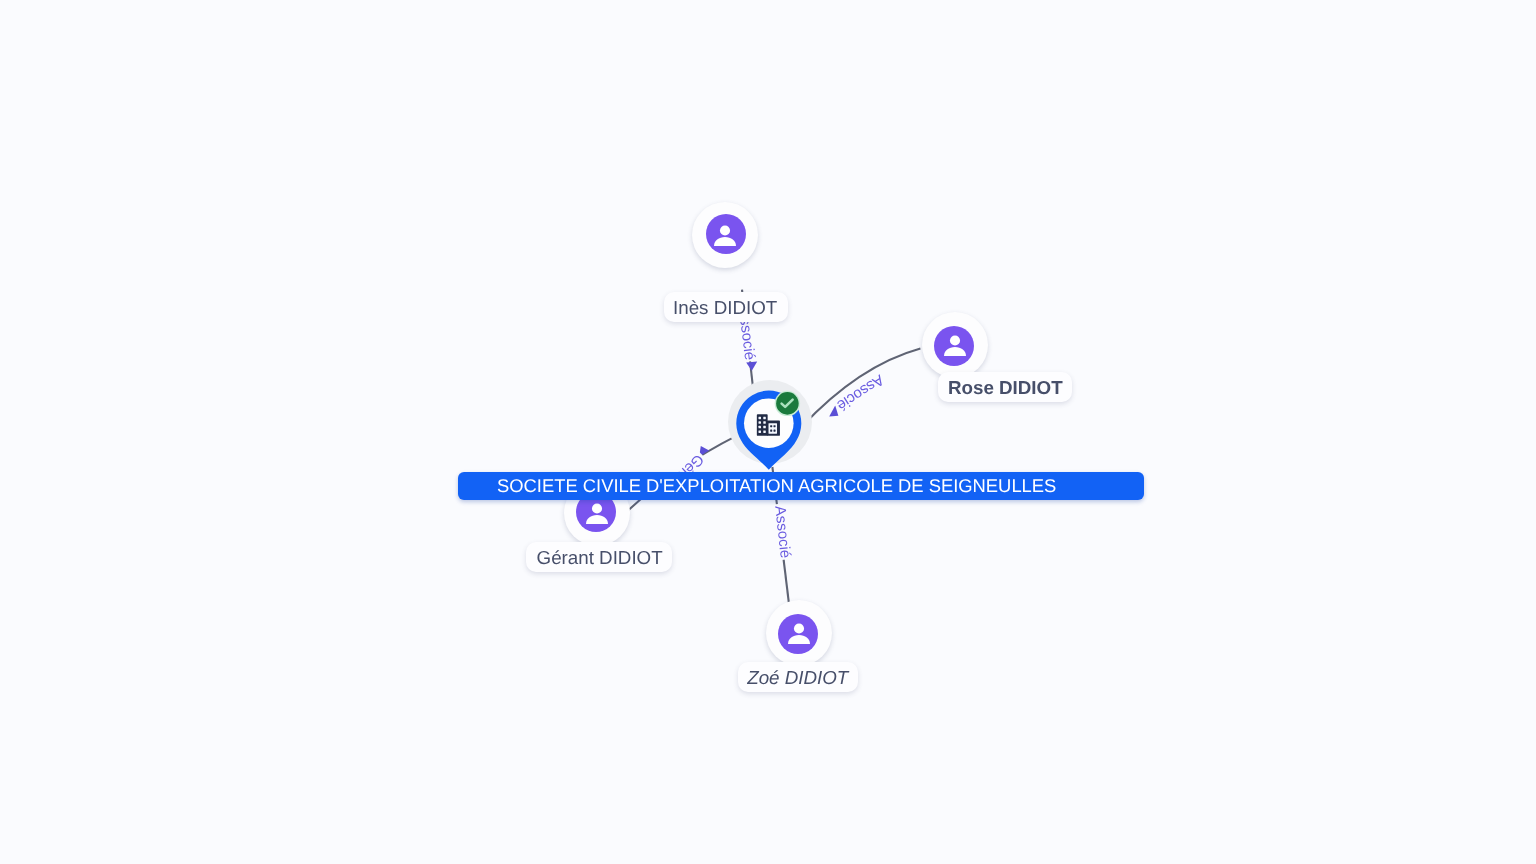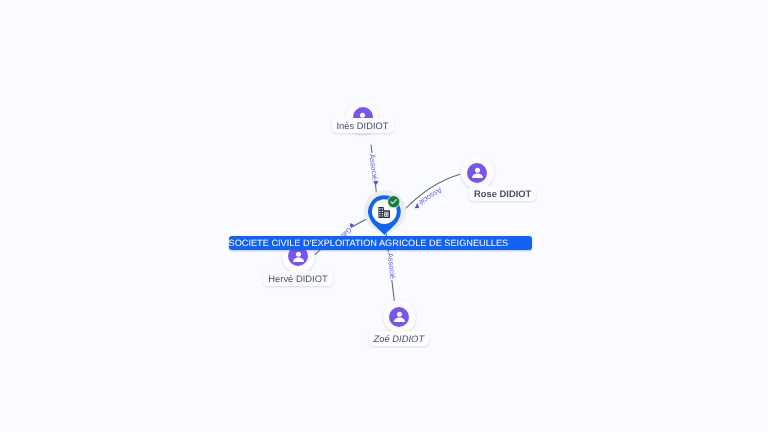--- a/index.html
+++ b/index.html
@@ -21,21 +21,21 @@
          box-shadow:0 1px 2.5px rgba(60,70,110,.16);
          display:flex;align-items:center;justify-content:center;
          padding:0 5px;white-space:nowrap;
          font-size:9.4px;color:#474f6a;}
 
   
   .pin-halo{position:absolute;border-radius:50%;background:#ebedf0;}
   .pin{position:absolute;}
   .company-label{position:absolute;height:14.4px;border-radius:3px;background:#1262f5;
          color:#fff;font-size:9.2px;display:flex;align-items:center;
-         padding:0 0;white-space:nowrap;width:303px;
+         padding:0 20px;white-space:nowrap;width:303px;
          box-shadow:0 1px 2px rgba(20,60,160,.28);}
 
   .elabel{position:absolute;font-size:7.5px;color:#6a5ce0;white-space:nowrap;
          transform-origin:50% 50%;background:#fafbfe;padding:0 1px;line-height:8px;}
 </style>
 </head>
 <body>
 
 <div id="stage">
 
@@ -100,41 +100,41 @@
   </div>
 
   <div class="person" style="left:346px;top:100.5px;">
     <span class="avatar">
       <svg viewBox="0 0 24 24" fill="#fff">
           <circle cx="12" cy="8.4" r="4.05"></circle>
       <path d="M3.2 20.7 C3.2 16.4 7.1 13.6 12 13.6 C16.9 13.6 20.8 16.4 20.8 20.7 Z"></path>
         </svg>
     </span>
   </div>
-  <div class="label" style="left:331.5px;top:118px;">Inès DIDIOT</div>
+  <div class="label" style="left:331.5px;top:146px;">Inès DIDIOT</div>
 
   <div class="person" style="left:460.5px;top:156px;">
     <span class="avatar">
       <svg viewBox="0 0 24 24" fill="#fff">
           <circle cx="12" cy="8.4" r="4.05"></circle>
       <path d="M3.2 20.7 C3.2 16.4 7.1 13.6 12 13.6 C16.9 13.6 20.8 16.4 20.8 20.7 Z"></path>
         </svg>
     </span>
   </div>
   <div class="label" style="left:469px;top:186px;font-weight:bold;">Rose DIDIOT</div>
 
   <div class="person" style="left:281.5px;top:239.8px;">
     <span class="avatar">
       <svg viewBox="0 0 24 24" fill="#fff">
           <circle cx="12" cy="8.4" r="4.05"></circle>
       <path d="M3.2 20.7 C3.2 16.4 7.1 13.6 12 13.6 C16.9 13.6 20.8 16.4 20.8 20.7 Z"></path>
         </svg>
     </span>
   </div>
-  <div class="label" style="left:263.3px;top:271.3px;">Hervé DIDIOT</div>
+  <div class="label" style="left:263.3px;top:271.3px;">Gérant DIDIOT</div>
 
   <div class="person" style="left:382.5px;top:300px;">
     <span class="avatar">
       <svg viewBox="0 0 24 24" fill="#fff">
           <circle cx="12" cy="8.4" r="4.05"></circle>
       <path d="M3.2 20.7 C3.2 16.4 7.1 13.6 12 13.6 C16.9 13.6 20.8 16.4 20.8 20.7 Z"></path>
         </svg>
     </span>
   </div>
   <div class="label" style="left:368.6px;top:330.8px;font-style:italic;">Zoé DIDIOT</div>

